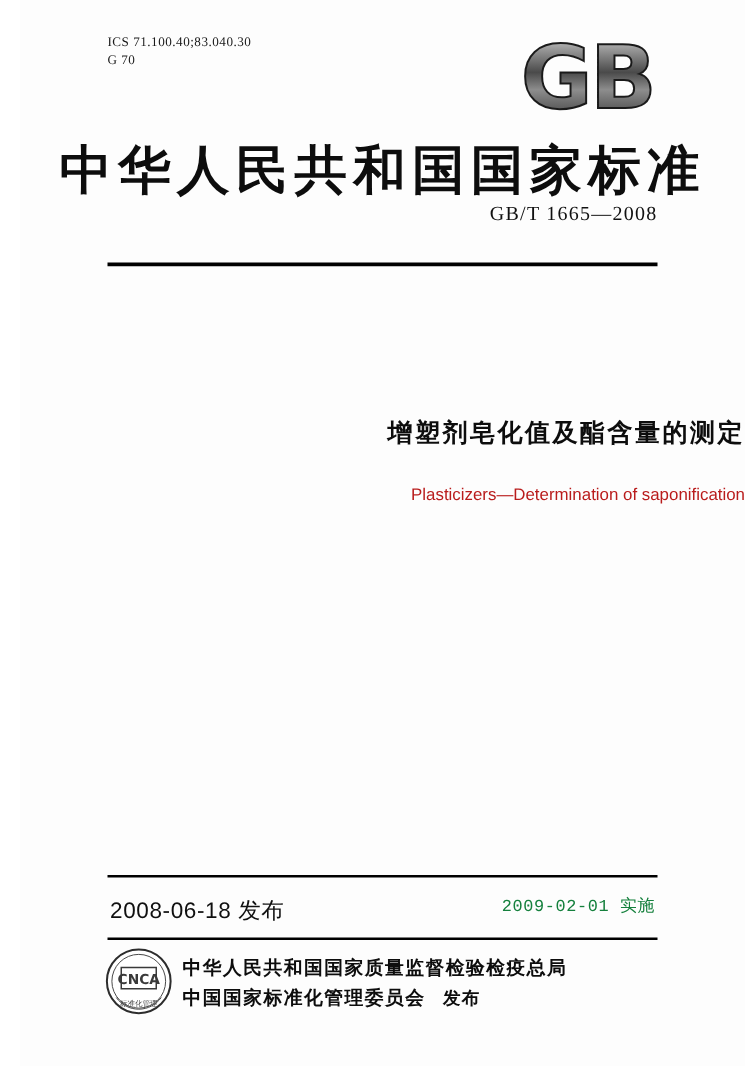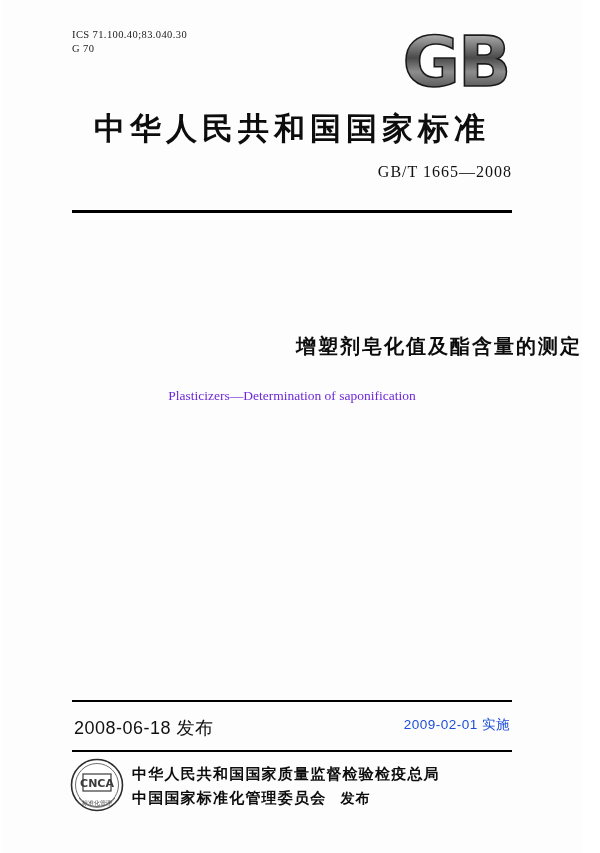--- a/index.html
+++ b/index.html
@@ -10,21 +10,21 @@
   body {
     width: 600px;
     height: 853px;
     position: relative;
     font-family: "Liberation Serif", serif;
     color: #000000;
     overflow: hidden;
   }
   .page {
     position: absolute;
-    top: 0; left: 2px;
+    top: 0; left: 16px;
     width: 580px;
     height: 853px;
     background: #fdfdfd;
   }
 
   
   .ics-block {
     position: absolute;
     left: 70px;
     top: 28px;
@@ -45,21 +45,21 @@
   }
 
   
   .cn-standard-title {
     position: absolute;
     left: 0; right: 0;
     top: 108px;
     text-align: center;
     font-family: "DejaVu Sans", sans-serif;
     font-weight: bold;
-    font-size: 31px;
+    font-size: 42px;
     letter-spacing: 5px;
     color: #0d0d0d;
   }
 
   .std-no {
     position: absolute;
     right: 70px;
     top: 163px;
     font-family: "Liberation Serif", serif;
     font-size: 16px;
@@ -95,25 +95,25 @@
     font-family: "DejaVu Sans", sans-serif;
     font-weight: bold;
     font-size: 20px;
     letter-spacing: 2px;
     color: #0d0d0d;
   }
   .doc-title-en {
     position: absolute;
     left: 0; right: 0;
     top: 385px;
-    text-align: center;
-    font-family: Liberation Serif, serif;
+    text-align: right;
+    font-family: Liberation Sans, sans-serif;
     font-size: 13.5px;
     line-height: 22px;
-    color: #6d28d9;
+    color: #b91c1c;
   }
 
   
   .rule-bottom {
     position: absolute;
     left: 70px;
     right: 70px;
     top: 700px;
     height: 2px;
     background: #000000;
@@ -124,24 +124,24 @@
     top: 716px;
     font-family: Liberation Sans, sans-serif;
     font-size: 18px;
     letter-spacing: 0.5px;
     color: #101010;
   }
   .effective-date {
     position: absolute;
     right: 72px;
     top: 716px;
-    font-family: Liberation Sans, sans-serif;
+    font-family: Liberation Mono, monospace;
     font-size: 13.5px;
     letter-spacing: 0.5px;
-    color: #1d4ed8;
+    color: #15803d;
   }
   .rule-bottom2 {
     position: absolute;
     left: 70px;
     right: 70px;
     top: 750px;
     height: 2px;
     background: #000000;
   }
 

